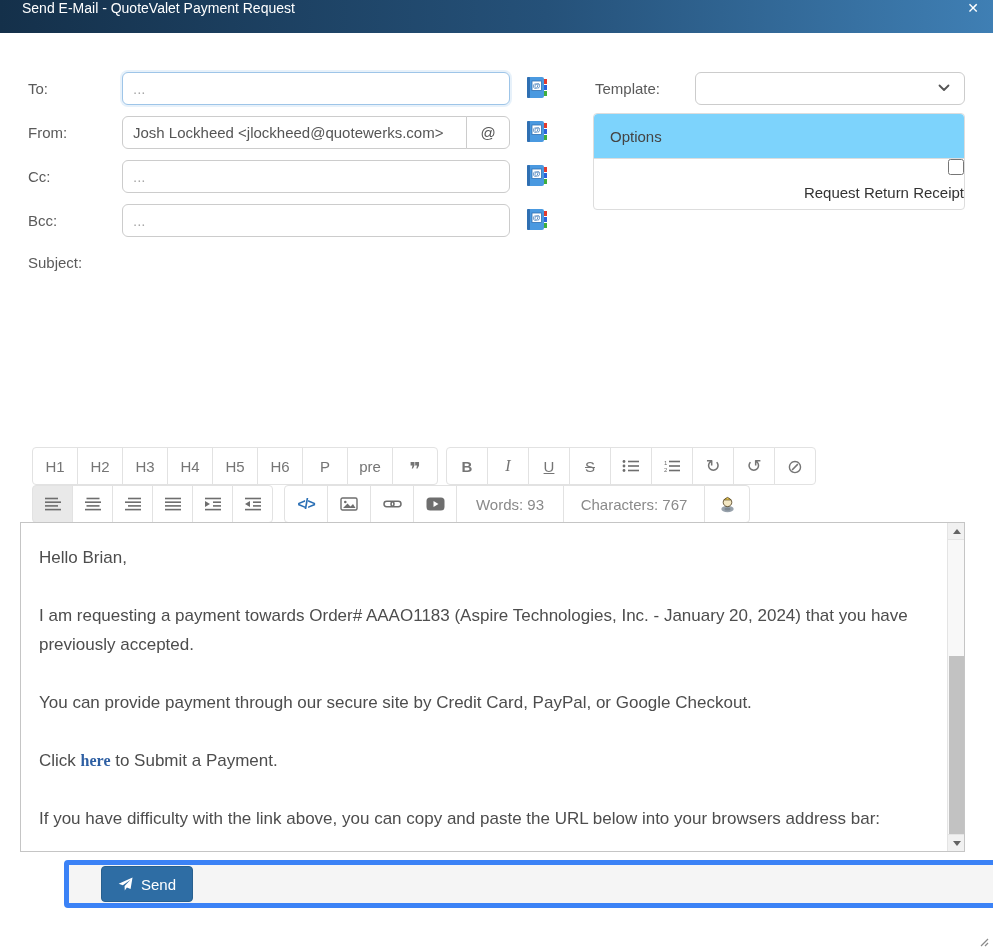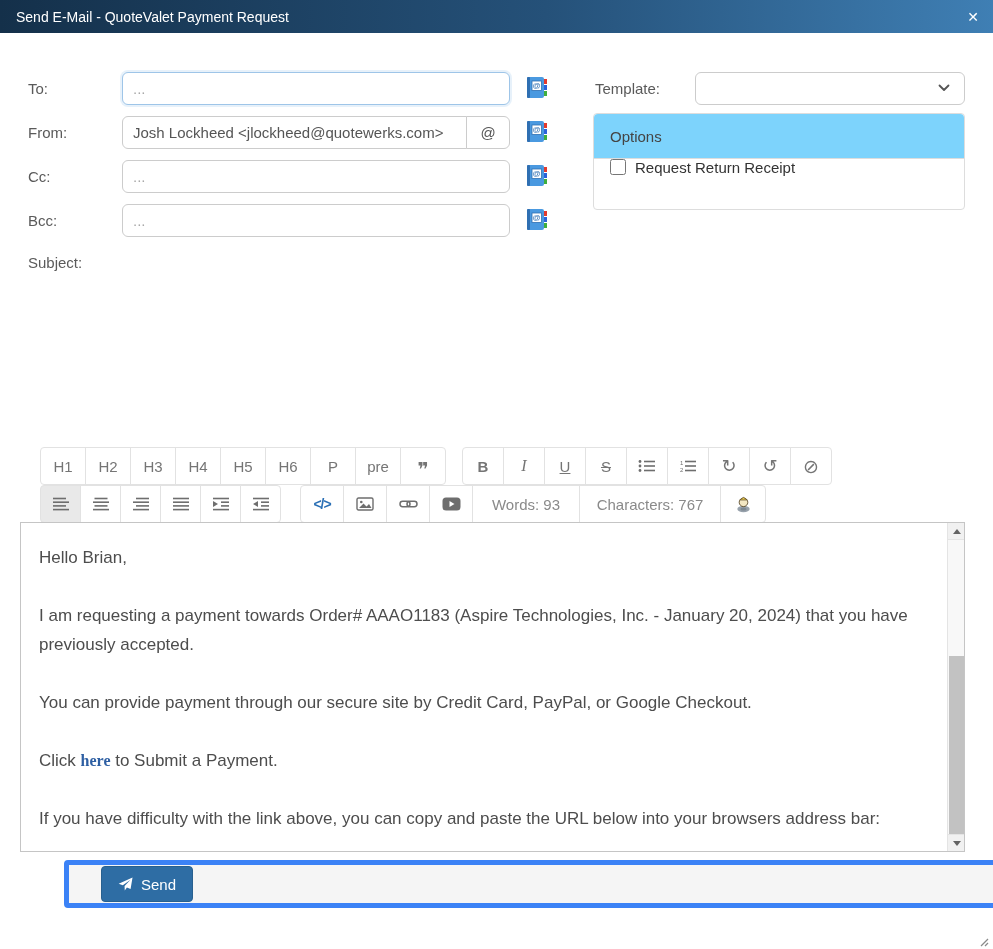--- a/index.html
+++ b/index.html
@@ -5,22 +5,22 @@
   * { margin:0; padding:0; box-sizing:border-box; }
   html,body { background:#fff; }
   #app {
     position:relative; width:993px; height:949px; overflow:hidden;
     background:#fff; font-family:"Liberation Sans","DejaVu Sans",sans-serif;
   }
   
   .titlebar {
     position:absolute; left:0; top:0; width:993px; height:33px;
     background:linear-gradient(90deg,#14304a 0%,#255179 55%,#3f7fb4 100%);
-    display:flex; align-items:center; justify-content:space-between;
-    padding:0 14px 0 16px;
+    display:flex; align-items:flex-start; justify-content:space-between;
+    padding:0 14px 0 22px;
   }
   .titlebar .title { color:#fff; font-size:14px; }
   .titlebar .close { color:#fff; font-size:14px; font-weight:bold; cursor:pointer; }
   
   .flabel { position:absolute; left:28px; height:33px; line-height:33px; font-size:15px; color:#5a5a5a; }
   .tinput {
     position:absolute; height:33px; border:1px solid #ccc; border-radius:6px;
     font-size:15px; color:#555; padding:0 10px; outline:none; background:#fff;
     font-family:inherit;
   }
@@ -40,21 +40,21 @@
   }
   .tpl-chevron { position:absolute; left:938px; top:84px; pointer-events:none; }
   .options-panel {
     position:absolute; left:593px; top:113px; width:372px; height:97px;
     border:1px solid #ddd; border-radius:4px; background:#fff;
   }
   .options-header {
     height:45px; line-height:45px; background:#7dd3fc; border-bottom:1px solid #ddd;
     border-radius:4px 4px 0 0; padding-left:16px; font-size:15px; color:#444;
   }
-  .options-body { display:flex; align-items:flex-start; height:50px; padding-left:16px; gap:9px; }
+  .options-body { display:flex; align-items:flex-end; height:50px; padding-left:16px; gap:9px;flex-direction:column; }
   .options-body input[type=checkbox] { width:16px; height:16px; }
   .options-body .chk-label { font-size:15px; color:#333; }
   
   .attach-band {
     position:absolute; left:10px; top:308px; width:973px; height:112px;
     background:#f4f4f4; border-radius:4px;
   }
   .attach-label { position:absolute; left:18px; top:21px; font-size:15px; color:#555; }
   .dropzone {
     position:absolute; left:18px; top:44px; width:937px; height:46px;
@@ -64,21 +64,21 @@
   }
   .progress-track { position:absolute; left:18px; top:96px; width:937px; height:8px; background:#ececec; border-radius:4px; }
   
   .tb-row { position:absolute; display:flex; }
   .tb-group { display:flex; }
   .tb-btn {
     height:38px; border:1px solid #e2e2e2; background:#fff; margin-left:-1px;
     display:flex; align-items:center; justify-content:center;
     font-size:15px; color:#757575; cursor:pointer; font-family:inherit;
   }
-  .tb-group .tb-btn:first-child { margin-left:12px; border-radius:4px 0 0 4px; }
+  .tb-group .tb-btn:first-child { margin-left:4px; border-radius:4px 0 0 4px; }
   .tb-group .tb-btn:last-child { border-radius:0 4px 4px 0; }
   .w46{width:46px}.w42{width:42px}.w41{width:41px}.w44{width:44px}
   .tb-btn.active { background:#e9e9e9; }
   .tb-btn .b { font-weight:bold; }
   .tb-btn .i { font-style:italic; font-family:"Liberation Serif",serif; font-size:16px; }
   .tb-btn .u { text-decoration:underline; }
   .tb-btn .s { text-decoration:line-through; }
   .tb-btn .q { font-size:19px; font-weight:bold; line-height:10px; padding-top:8px; }
   .tb-btn .arrow { font-size:18px; }
   .tb-btn .ban { font-size:19px; }

